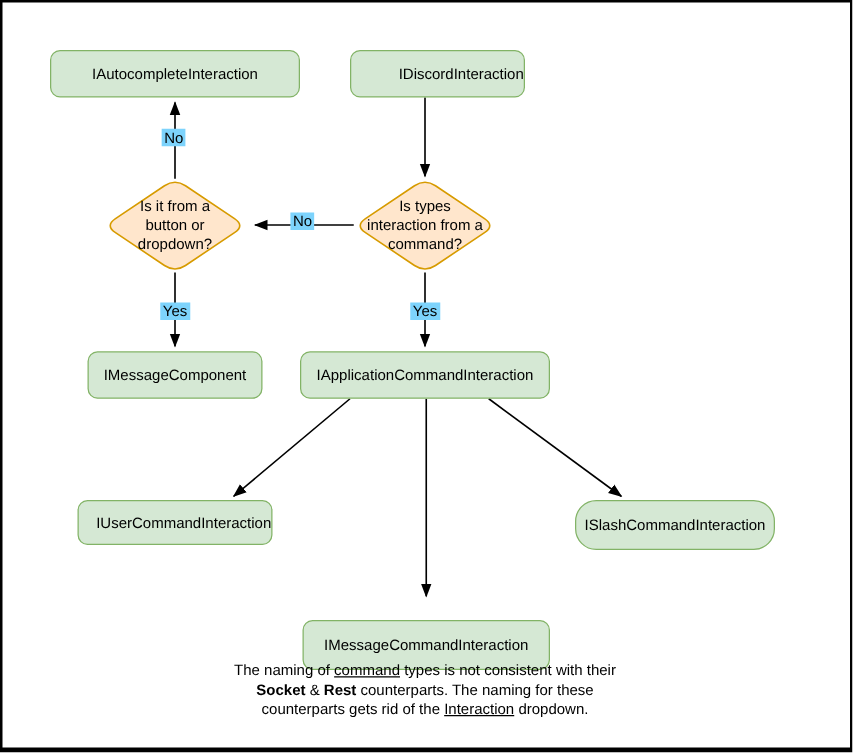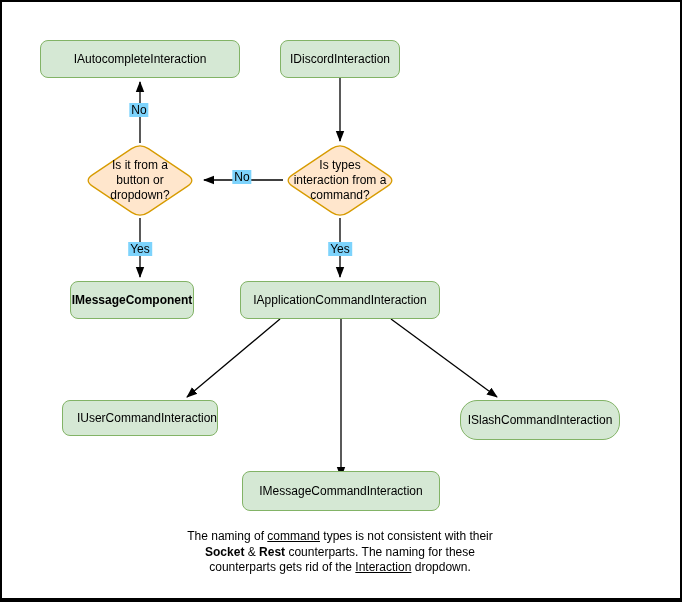--- a/index.html
+++ b/index.html
@@ -81,41 +81,41 @@
       <path class="edge" d="M391,319 L497,397" marker-end="url(#arrow)"></path>
 
       <path class="decision-shape" d="M131.6,148.6 Q140,143 148.4,148.6 L187.6,174.9 Q196,180.5 187.6,186.1 L148.4,212.4 Q140,218 131.6,212.4 L92.4,186.1 Q84,180.5 92.4,174.9 Z"></path>
       <path class="decision-shape" d="M331.6,148.6 Q340,143 348.4,148.6 L387.6,174.9 Q396,180.5 387.6,186.1 L348.4,212.4 Q340,218 331.6,212.4 L292.4,186.1 Q284,180.5 292.4,174.9 Z"></path>
     </svg>
 
     <div class="node" style="left:40px; top:40px; width:200px; height:38px;">
       <span>IAutocompleteInteraction</span>
     </div>
 
-    <div class="node" style="left:280px; top:40px; width:120px; height:38px;">
+    <div class="node" style="left:280px; top:40px; width:140px; height:38px;justify-content:flex-end;">
       <span>IDiscordInteraction</span>
     </div>
 
-    <div class="node" style="left:70px; top:281px; width:124px; height:38px;font-weight:bold;">
+    <div class="node" style="left:70px; top:281px; width:140px; height:38px;">
       <span>IMessageComponent</span>
     </div>
 
     <div class="node" style="left:240px; top:281px; width:200px; height:38px;">
       <span>IApplicationCommandInteraction</span>
     </div>
 
     <div class="node" style="left:62px; top:400px; width:156px; height:36px;justify-content:flex-end;">
       <span>IUserCommandInteraction</span>
     </div>
 
     <div class="node" style="left:460px; top:400px; width:160px; height:40px;border-radius:17px;">
       <span>ISlashCommandInteraction</span>
     </div>
 
-    <div class="node" style="left:242px; top:471px; width:198px; height:40px;">
+    <div class="node" style="left:242px; top:496px; width:198px; height:40px;">
       <span>IMessageCommandInteraction</span>
     </div>
 
     <div class="decision-label" style="left:85px; top:158px; width:110px;">
       <div>Is it from a</div>
       <div>button or</div>
       <div>dropdown?</div>
     </div>
 
     <div class="decision-label" style="left:283px; top:158px; width:114px;">

